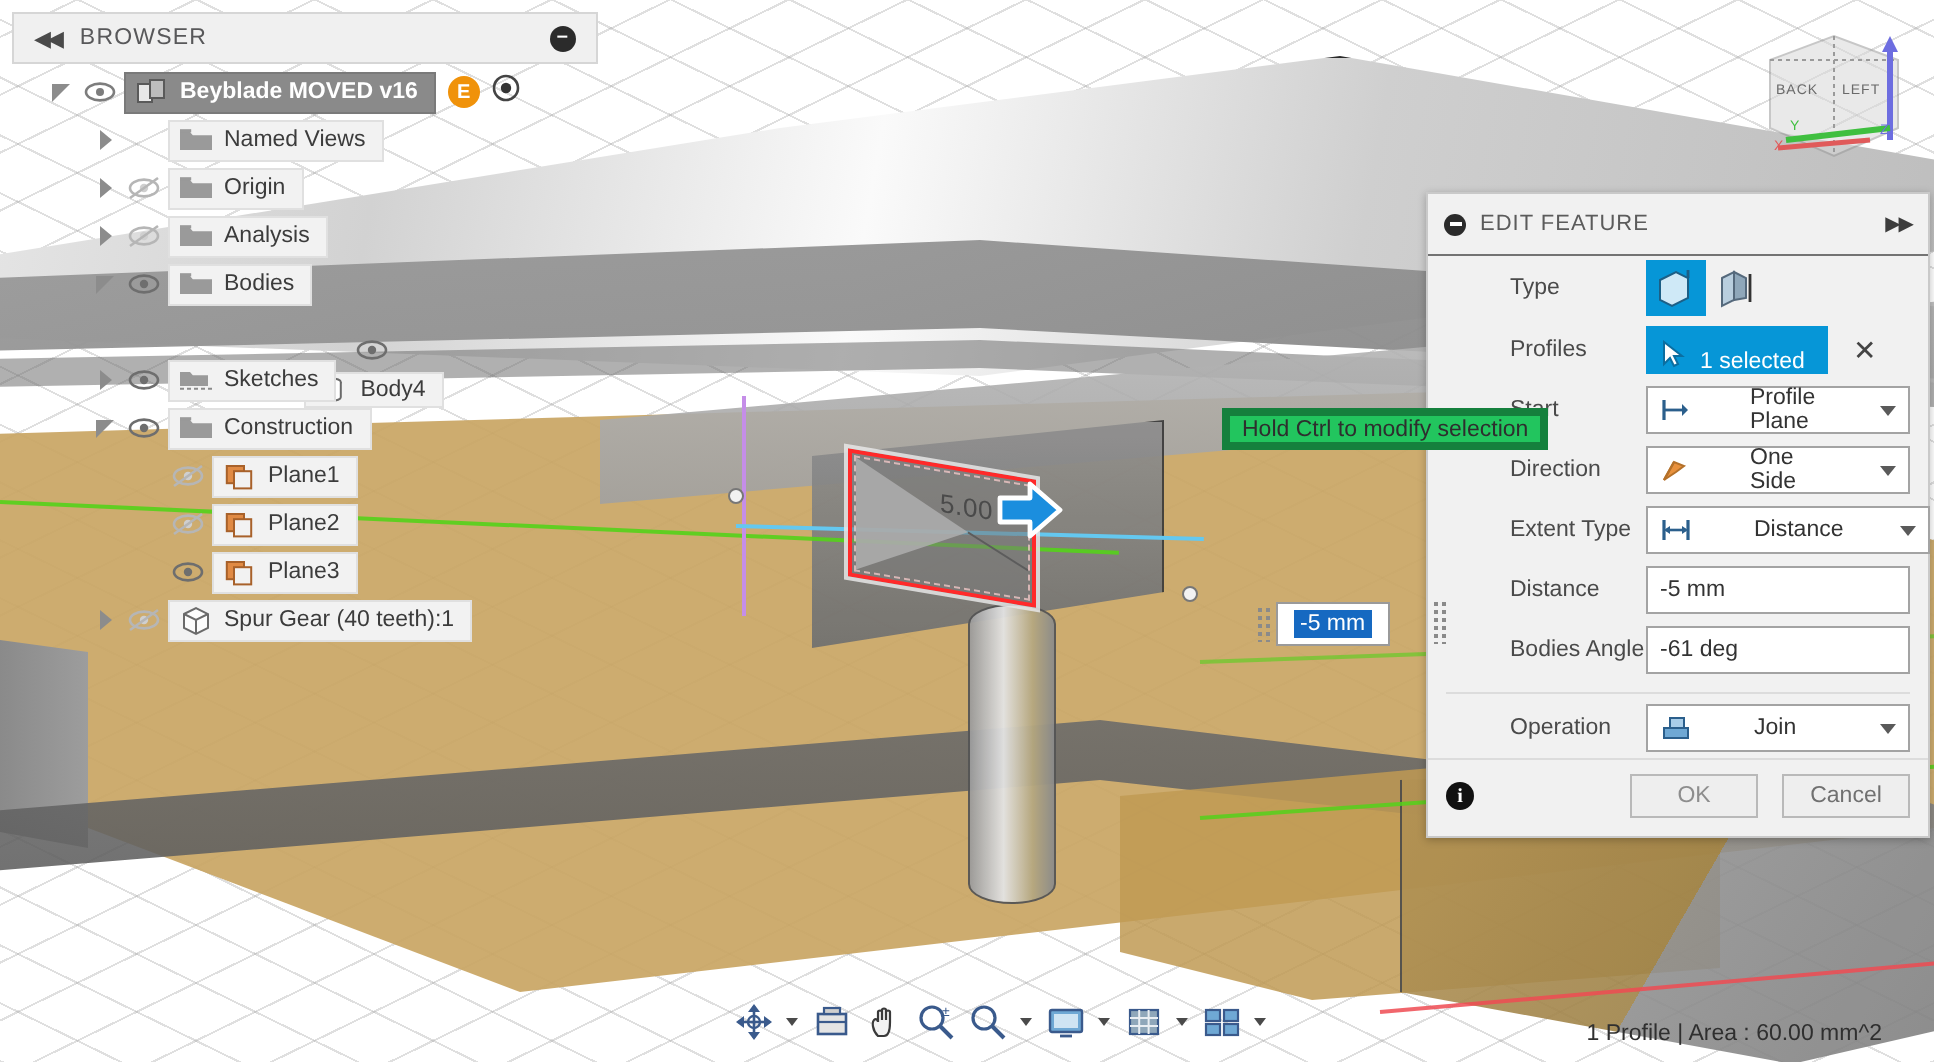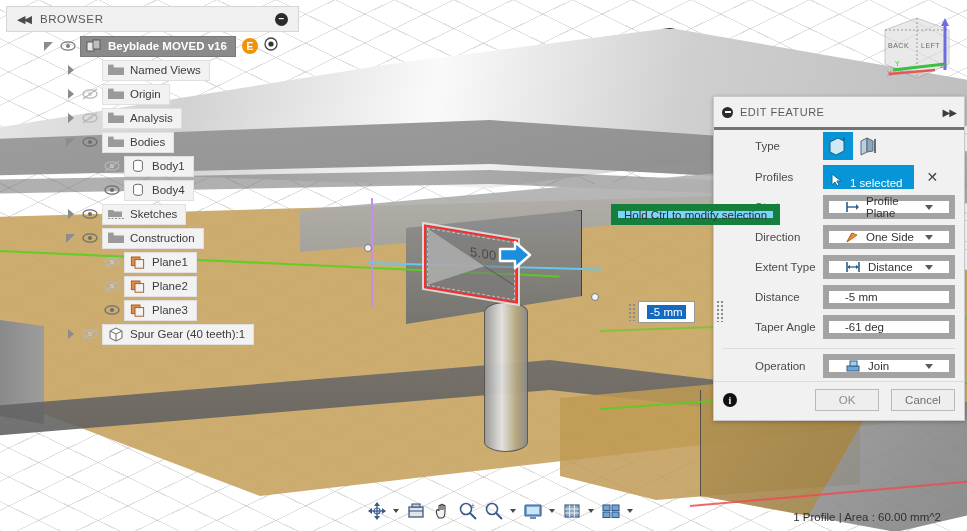--- a/index.html
+++ b/index.html
@@ -140,21 +140,21 @@
     display:flex; align-items:center; padding:0 10px;
     font-size:11.5px; color:#58585a; letter-spacing:.6px;
   }
   #browser-header .collapse { color:#4a4a4a; font-size:11px; margin-right:10px; letter-spacing:-2px;}
   #browser-header .spacer { flex:1; }
   .circ-btn {
     width:13px; height:13px; border-radius:50%; background:#2b2b2b;
     display:inline-flex; align-items:center; justify-content:center;
     color:#fff; font-size:10px; line-height:1; font-weight:bold;
   }
-  #tree { position:absolute; left:24px; top:34px; width:300px;text-align:center; }
+  #tree { position:absolute; left:6px; top:34px; width:300px;text-align:center; }
   .trow { position:relative; height:24px; display:flex; align-items:center; }
   .trow .chip {
     display:flex; align-items:center; height:21px;
     background:#f2f2f2; border:1px solid #e0e0e0; padding:0 8px 0 4px;
   }
   .trow .chip.sel { background:#8a8a8a; border-color:#7a7a7a; }
   .trow .chip.sel .lbl { color:#ffffff; font-weight:bold; }
   .lbl { font-size:11.5px; color:#3c3c3c; white-space:nowrap; }
   .arrow-t {
     width:14px; height:14px; flex:0 0 14px; position:relative; margin-right:3px;
@@ -173,37 +173,37 @@
   .ico { width:18px; flex:0 0 18px; height:16px; margin-right:5px; }
 
   
   #dialog {
     position:absolute; left:713px; top:96px; width:252px;
     background:#f1f1f1; border:1px solid #c9c9c9;
     box-shadow:0 1px 4px rgba(0,0,0,.25);
   }
   #dialog .dlg-head {
     height:22px; display:flex; align-items:center; padding:15px 8px;
-    border-bottom:3px solid #737373; background:#f1f1f1;
+    border-bottom:1px solid #737373; background:#f1f1f1;
     font-size:11px; color:#5b5b5b; letter-spacing:.5px;
   }
   #dialog .dlg-head .t { margin-left:7px; flex:1; }
   #dialog .dlg-head .chev { color:#3c3c3c; font-size:10px; letter-spacing:-1px; }
   .dot-minus {
     width:11px;height:11px;border-radius:50%;background:#2b2b2b;
     display:flex;align-items:center;justify-content:center;
   }
   .dot-minus i { display:block; width:6px; height:1.5px; background:#fff; }
   .row {
     display:flex; align-items:center; min-height:30px; padding:2px 9px;margin-left:32px;
   }
   .row .rlbl { width:68px; flex:0 0 68px; font-size:11.5px; color:#4a4a4a; }
   .field {
-    flex:1; height:24px; background:#fff; border:6px solid #a3a3a3;
-    display:flex; align-items:center; padding:0 16px; font-size:11.5px; color:#333;
+    flex:1; height:24px; background:#fff; border:1px solid #a3a3a3;
+    display:flex; align-items:center; padding:0 6px; font-size:11.5px; color:#333;gap:24px;
   }
   .field .fico { margin-right:7px; display:flex; align-items:center; }
   .field .ftext { flex:1; }
   .caret { width:0;height:0;border-left:4px solid transparent;border-right:4px solid transparent;
            border-top:5px solid #5a5a5a; margin-left:4px; }
   .typebtn {
     width:30px;height:28px; display:flex;align-items:center;justify-content:center;
   }
   .typebtn.on { background:#0696d7; }
   .selbtn {
@@ -225,21 +225,21 @@
   .btn {
     min-width:64px; height:22px; background:#eeeeee; border:1px solid #b9b9b9;
     font-size:11.5px; color:#8d8d8d; display:flex;align-items:center;justify-content:center;
     margin-left:8px;
   }
   .btn.cancel { color:#707070;margin-left:12px; }
 
   
   #tooltip {
     position:absolute; left:611px; top:204px; height:21px;
-    background:#7dd3fc; border:7px solid #15803d;
+    background:#22c55e; border:4px solid #15803d;
     display:flex; align-items:center; padding:0 6px;
     font-size:11.5px; color:#2e2e2e; white-space:nowrap;
   }
   #canvas-input {
     position:absolute; left:628px; top:300px; height:24px;
     display:flex; align-items:center;
   }
   #canvas-input .grip { width:8px; height:18px; margin-right:2px;
     background-image: radial-gradient(#8a8a8a 40%, transparent 41%);
     background-size:4px 4px; }
@@ -413,36 +413,21 @@
             <circle cx="9" cy="7" r="2.1" fill="#6e6e6e"></circle>
           </svg></span>
         <span class="chip">
           <span class="ico"><svg width="18" height="16" viewBox="0 0 18 16">
               <path d="M1,4 L6,4 L7.4,5.6 L17,5.6 L17,13 L1,13 Z" fill="#9a9a9a"></path>
               <rect x="1" y="2.6" width="5.6" height="1.6" fill="#9a9a9a"></rect>
             </svg></span>
           <span class="lbl">Bodies</span>
         </span>
       </div>
-      <div class="trow" style="padding-left: 62px;">
-        <span class="arrow-t"></span>
-        <span class="eye"><svg width="18" height="14" viewBox="0 0 18 14">
-            <ellipse cx="9" cy="7" rx="7" ry="4.2" fill="none" stroke="#b6b6b6" stroke-width="1.3"></ellipse>
-            <circle cx="9" cy="7" r="2.1" fill="#cfcfcf"></circle>
-            <line x1="2" y1="12" x2="16" y2="2" stroke="#b6b6b6" stroke-width="1.3"></line>
-          </svg></span>
-        <span class="chip">
-          <span class="ico"><svg width="18" height="16" viewBox="0 0 18 16">
-              <ellipse cx="9" cy="4" rx="4.4" ry="1.8" fill="#fff" stroke="#6a6a6a"></ellipse>
-              <path d="M4.6,4 L4.6,11.6 A4.4,1.8 0 0 0 13.4,11.6 L13.4,4" fill="#fff" stroke="#6a6a6a"></path>
-            </svg></span>
-          <span class="lbl">Body1</span>
-        </span>
-      </div>
-      <div class="trow" style="padding-left: 62px;">
+      <div class="trow" style="padding-left: 62px; flex-direction: column;">
         <span class="arrow-t"></span>
         <span class="eye"><svg width="18" height="14" viewBox="0 0 18 14">
             <ellipse cx="9" cy="7" rx="7" ry="4.2" fill="none" stroke="#6e6e6e" stroke-width="1.3"></ellipse>
             <circle cx="9" cy="7" r="2.1" fill="#6e6e6e"></circle>
           </svg></span>
         <span class="chip">
           <span class="ico"><svg width="18" height="16" viewBox="0 0 18 16">
               <ellipse cx="9" cy="4" rx="4.4" ry="1.8" fill="#fff" stroke="#6a6a6a"></ellipse>
               <path d="M4.6,4 L4.6,11.6 A4.4,1.8 0 0 0 13.4,11.6 L13.4,4" fill="#fff" stroke="#6a6a6a"></path>
             </svg></span>
@@ -624,21 +609,21 @@
   </div>
 
   <div class="row">
     <span class="rlbl">Distance</span>
     <span class="field">
       <span class="ftext">-5 mm</span>
     </span>
   </div>
 
   <div class="row">
-    <span class="rlbl">Taper Angle</span>
+    <span class="rlbl">Bodies Angle</span>
     <span class="field">
       <span class="ftext">-61 deg</span>
     </span>
   </div>
 
   <div class="sep"></div>
 
   <div class="row">
     <span class="rlbl">Operation</span>
     <span class="field">

